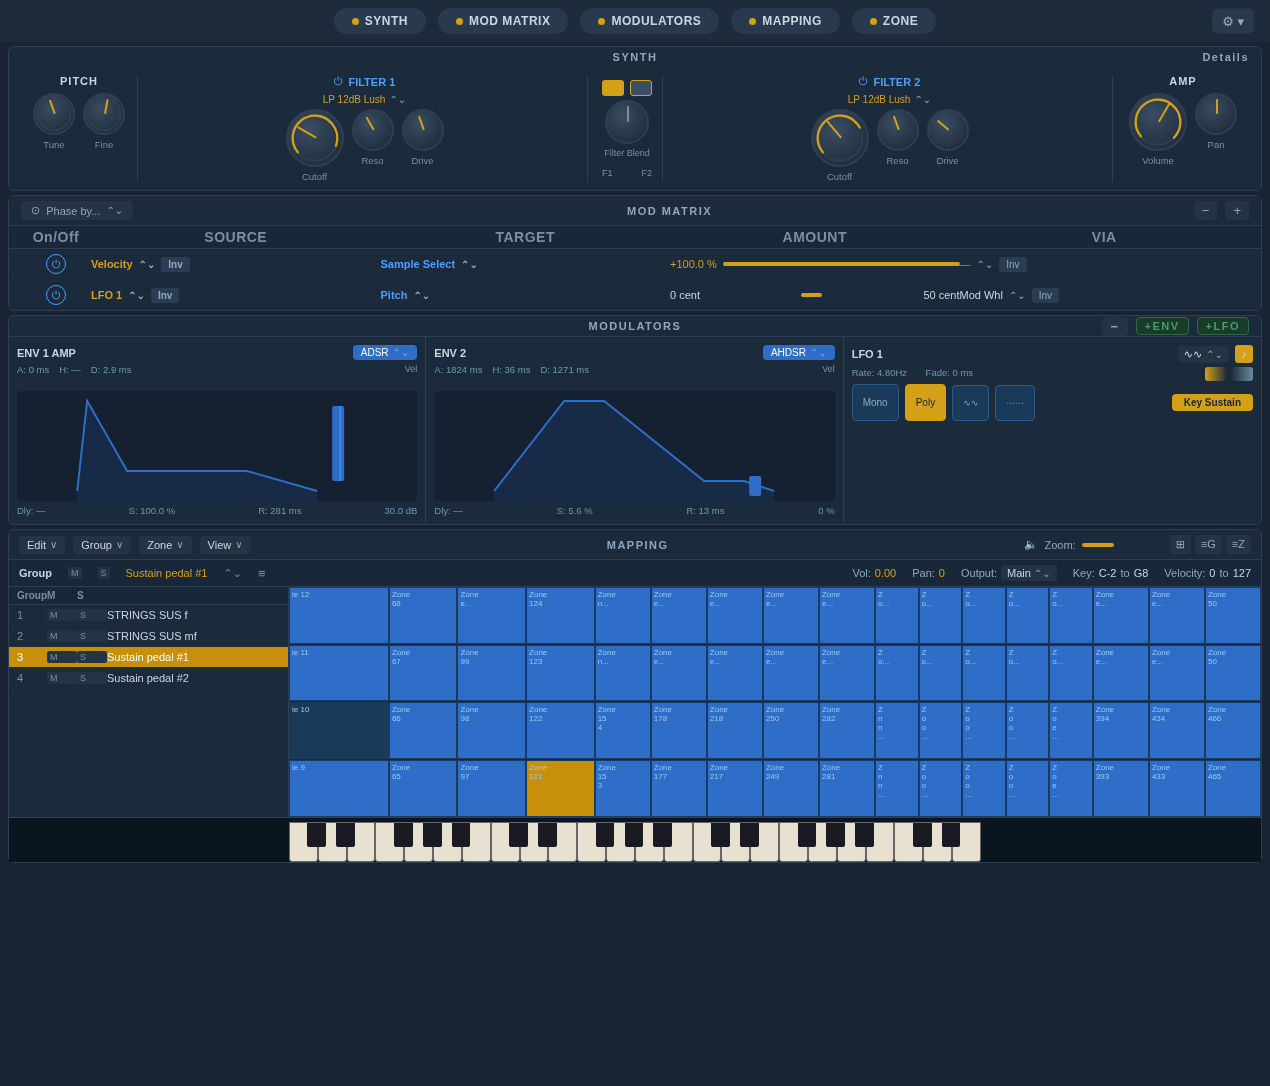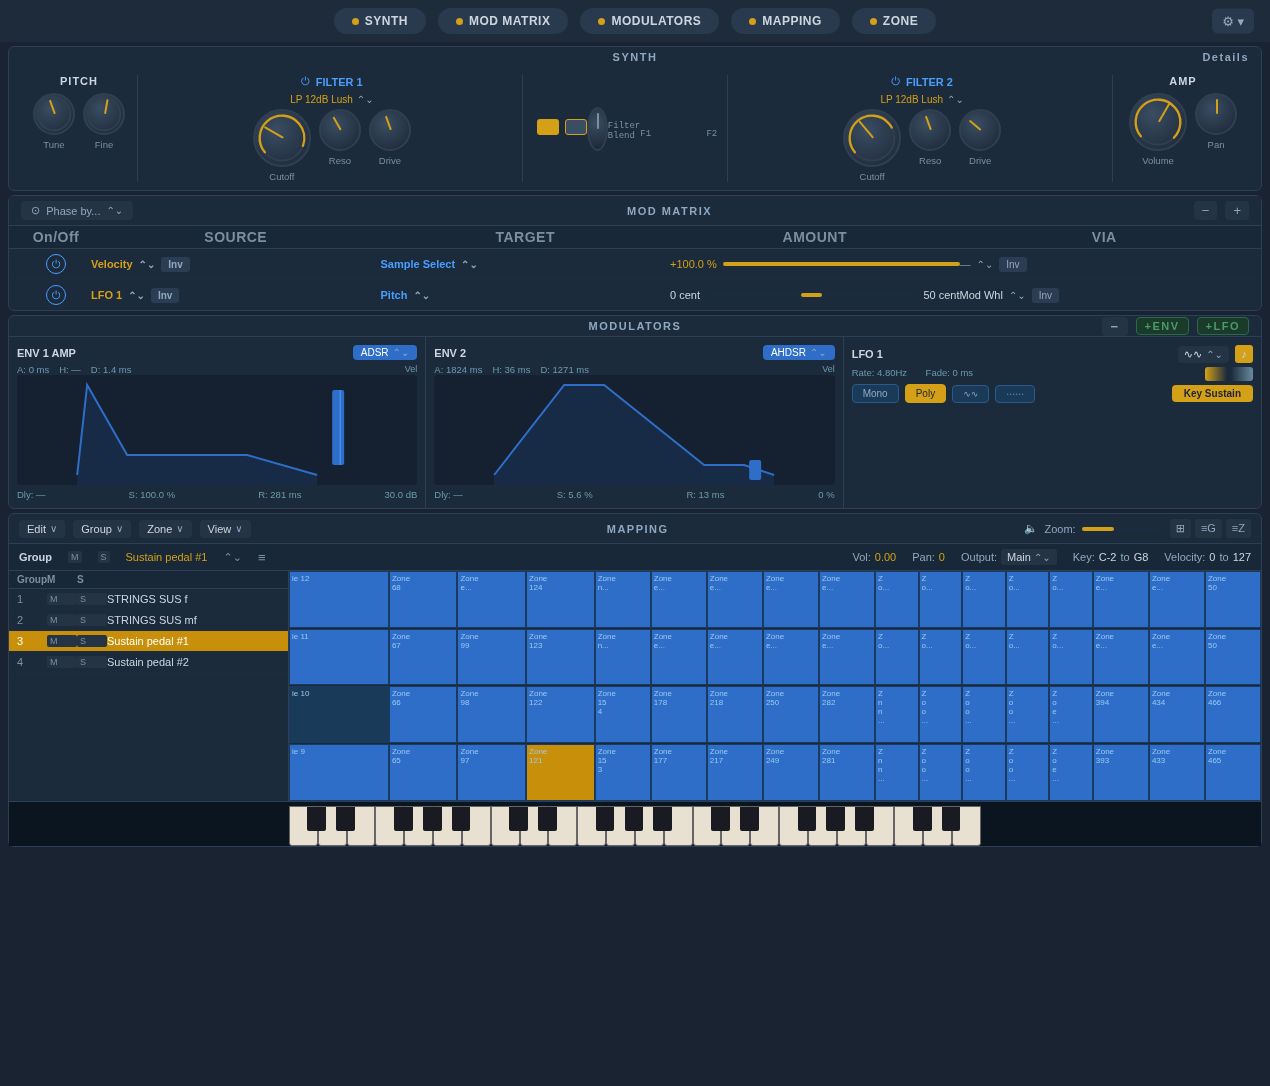--- a/index.html
+++ b/index.html
@@ -171,25 +171,24 @@
     .filter-select {
       color: #d4a017;
       font-size: 10px;
       display: flex;
       align-items: center;
       gap: 4px;
       cursor: pointer;
     }
     .filter-blend-area {
       display: flex;
-      flex-direction: row;
+      flex-direction: column;
       align-items: center;
       padding: 0 16px;
       justify-content: center;
-      font-family: Liberation Mono, monospace;
     }
     .fb-icon {
       width: 22px; height: 16px;
       background: #d4a017;
       border-radius: 3px;
     }
     .fb-icon2 {
       width: 22px; height: 16px;
       background: #3a4d62;
       border-radius: 3px;
@@ -407,21 +406,21 @@
       padding: 2px 8px;
       font-size: 10px;
       color: #fff;
       cursor: pointer;
     }
     .env-stats {
       display: flex;
       gap: 10px;
       font-size: 9.5px;
       color: #6a9ab0;
-      margin-bottom: 0;
+      margin-bottom: 16px;
     }
     .vel-badge {
       color: #6a9ab0;
       font-size: 9px;
       margin-left: auto;
     }
     .env-graph {
       width: 100%;
       height: 110px;
       background: #152030;
@@ -463,21 +462,21 @@
       display: flex;
       gap: 6px;
       margin-top: 6px;
       align-items: center;
       flex-wrap: wrap;
     }
     .lfo-btn-sm {
       background: #1a3a5a;
       border: 1px solid #2a5a8a;
       border-radius: 4px;
-      padding: 3px 10px;
+      padding: 12px 10px;
       font-size: 10px;
       color: #8fa8c0;
       cursor: pointer;
     }
     .lfo-btn-active {
       background: #d4a017;
       border: 1px solid #d4a017;
       color: #1a2332;
     }
     .key-trigger-btn {
@@ -939,21 +938,21 @@
       <div class="mod-panel-header">
         <span class="mod-panel-title">ENV 1 AMP</span>
         <div class="mod-type-select">
           <span>ADSR</span>
           <span class="chevron">⌃⌄</span>
         </div>
       </div>
       <div class="env-stats">
         <span>A: <span>0 ms</span></span>
         <span>H: <span>—</span></span>
-        <span>D: <span>1.4 ms</span></span>
+        <span>D: <span>2.9 ms</span></span>
         <span class="vel-badge">Vel</span>
       </div>
       <div class="env-graph">
         <svg width="100%" height="100%" viewBox="0 0 300 110">
 
           <polyline points="10,100 20,10 60,80 80,80 180,80 250,100" fill="none" stroke="#2e6ec8" stroke-width="2"></polyline>
           <polygon points="10,100 20,10 60,80 80,80 180,80 250,100 250,110 10,110" fill="rgba(46,110,200,0.15)"></polygon>
 
           <rect x="265" y="15" width="12" height="75" rx="2" fill="#2e6ec8"></rect>
           <line x1="273" y1="15" x2="273" y2="90" stroke="#4a9eff" stroke-width="1"></line>

